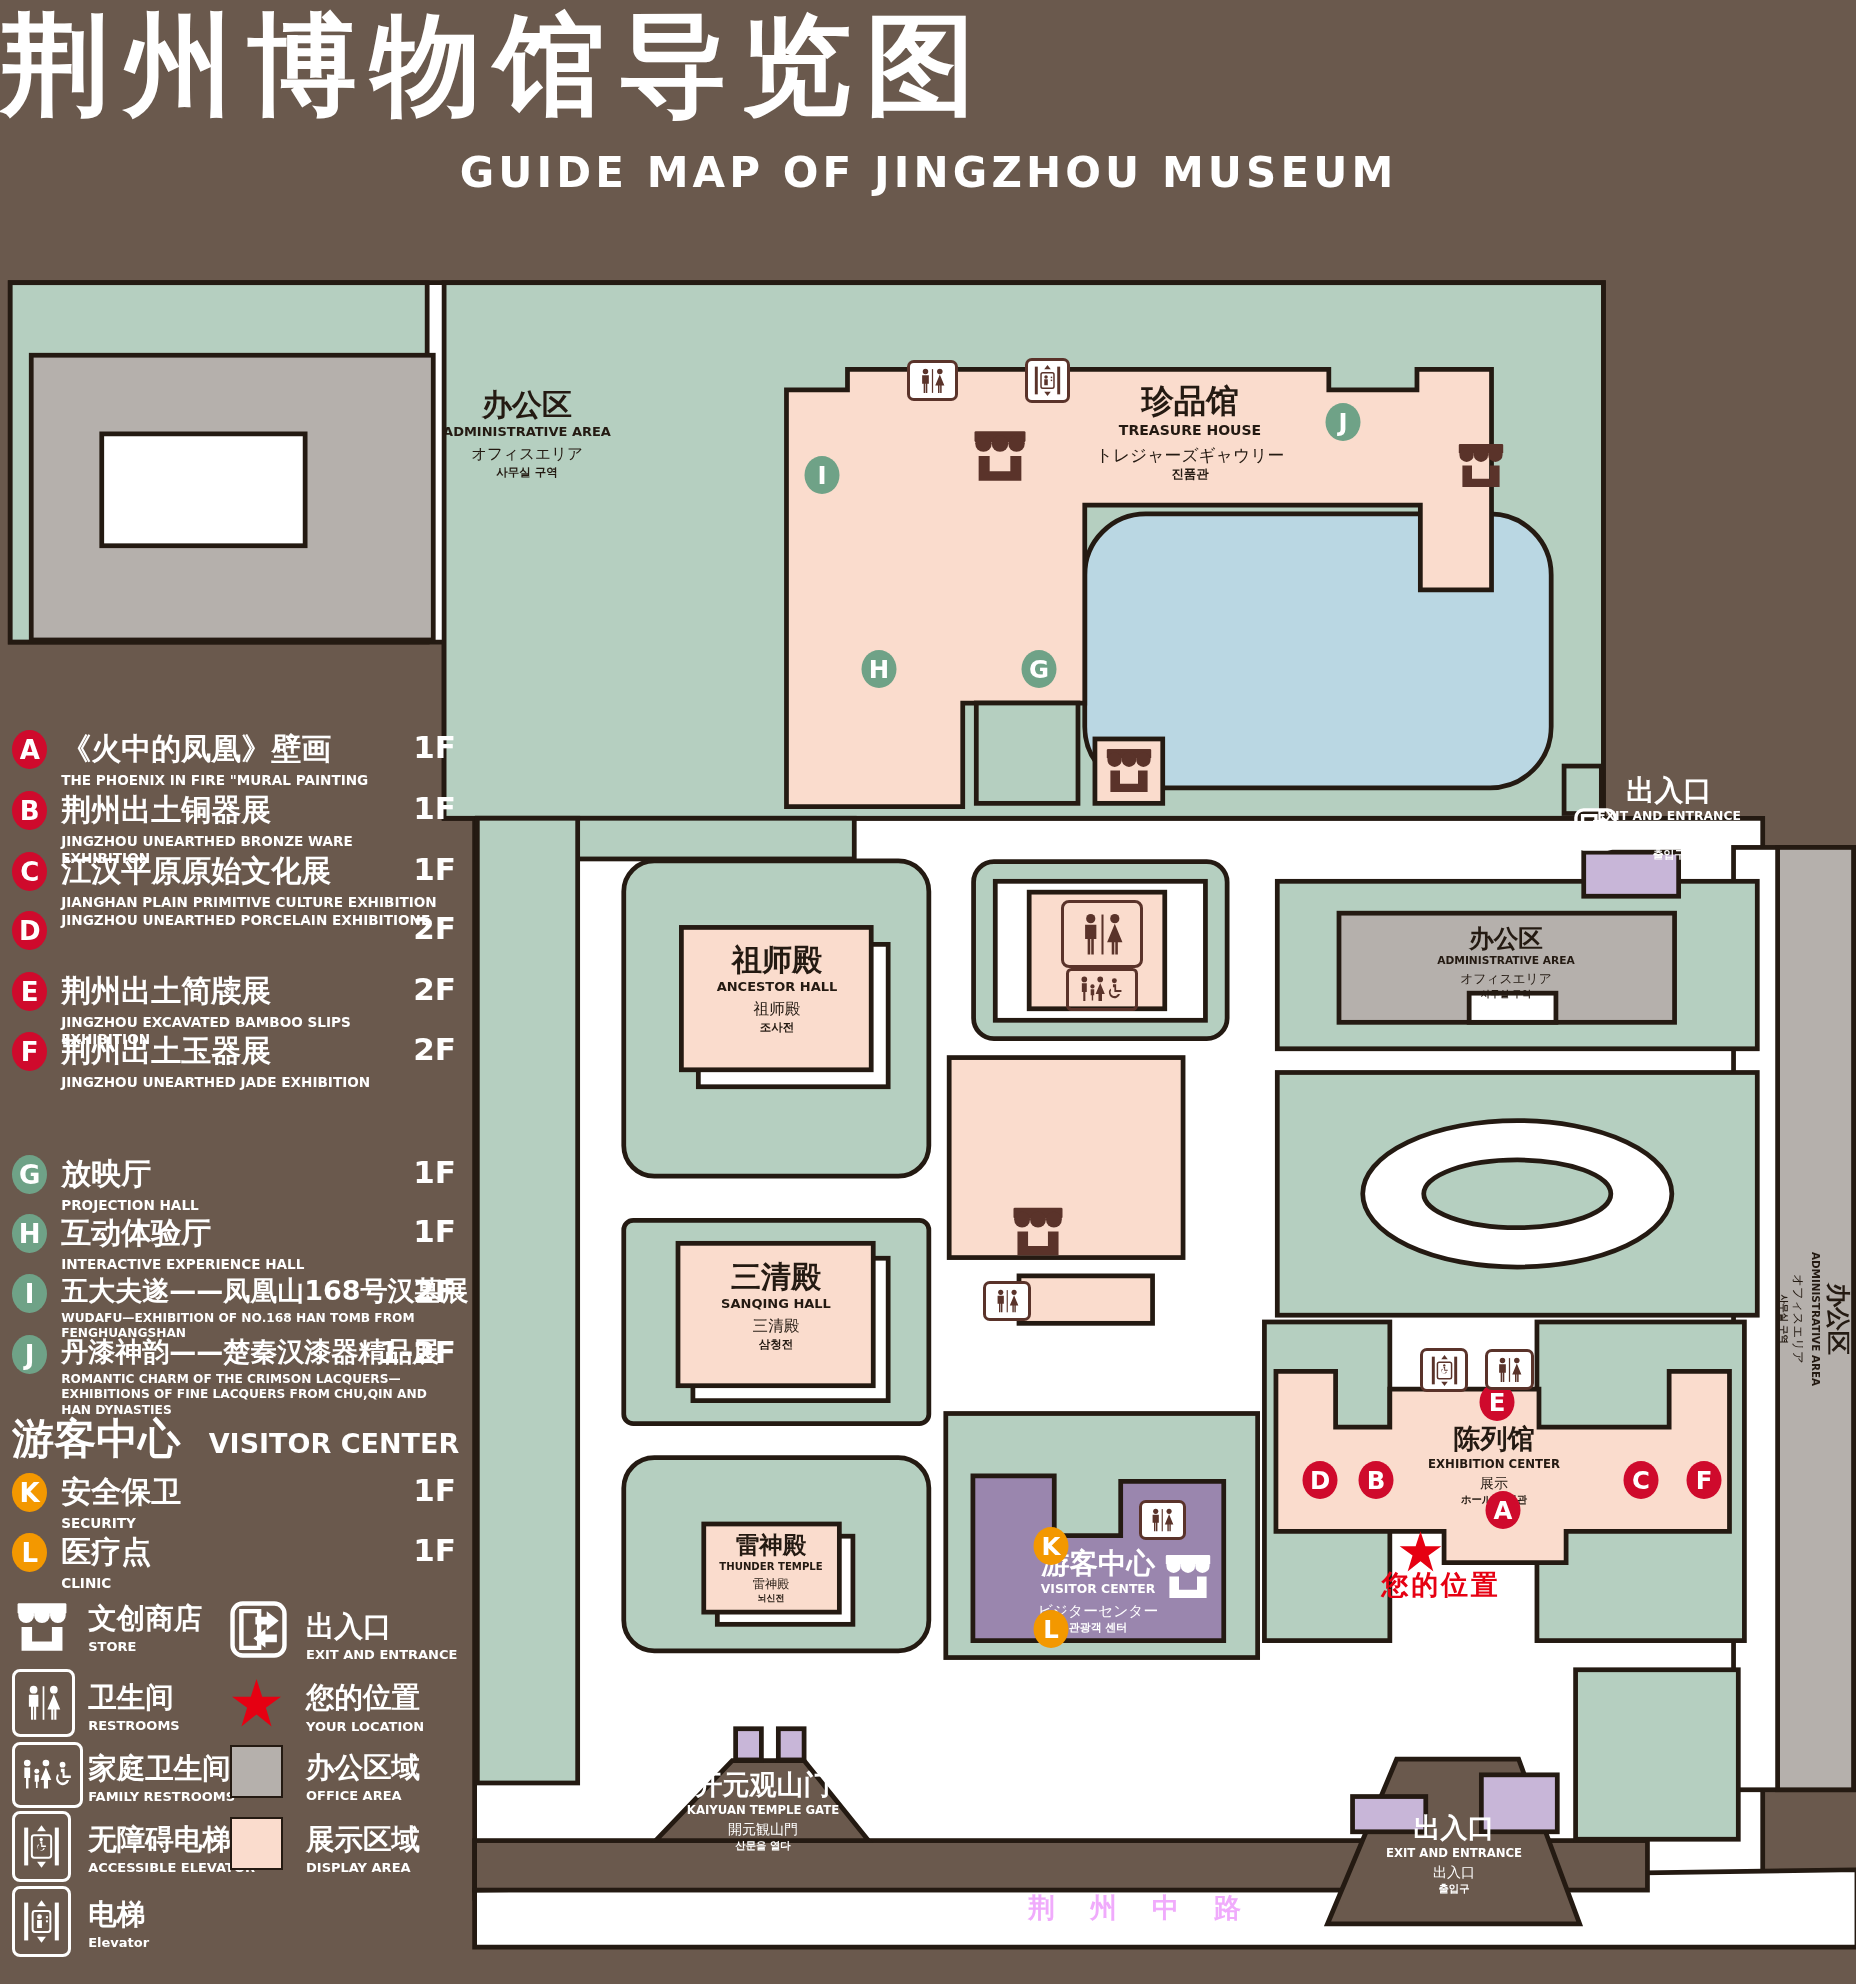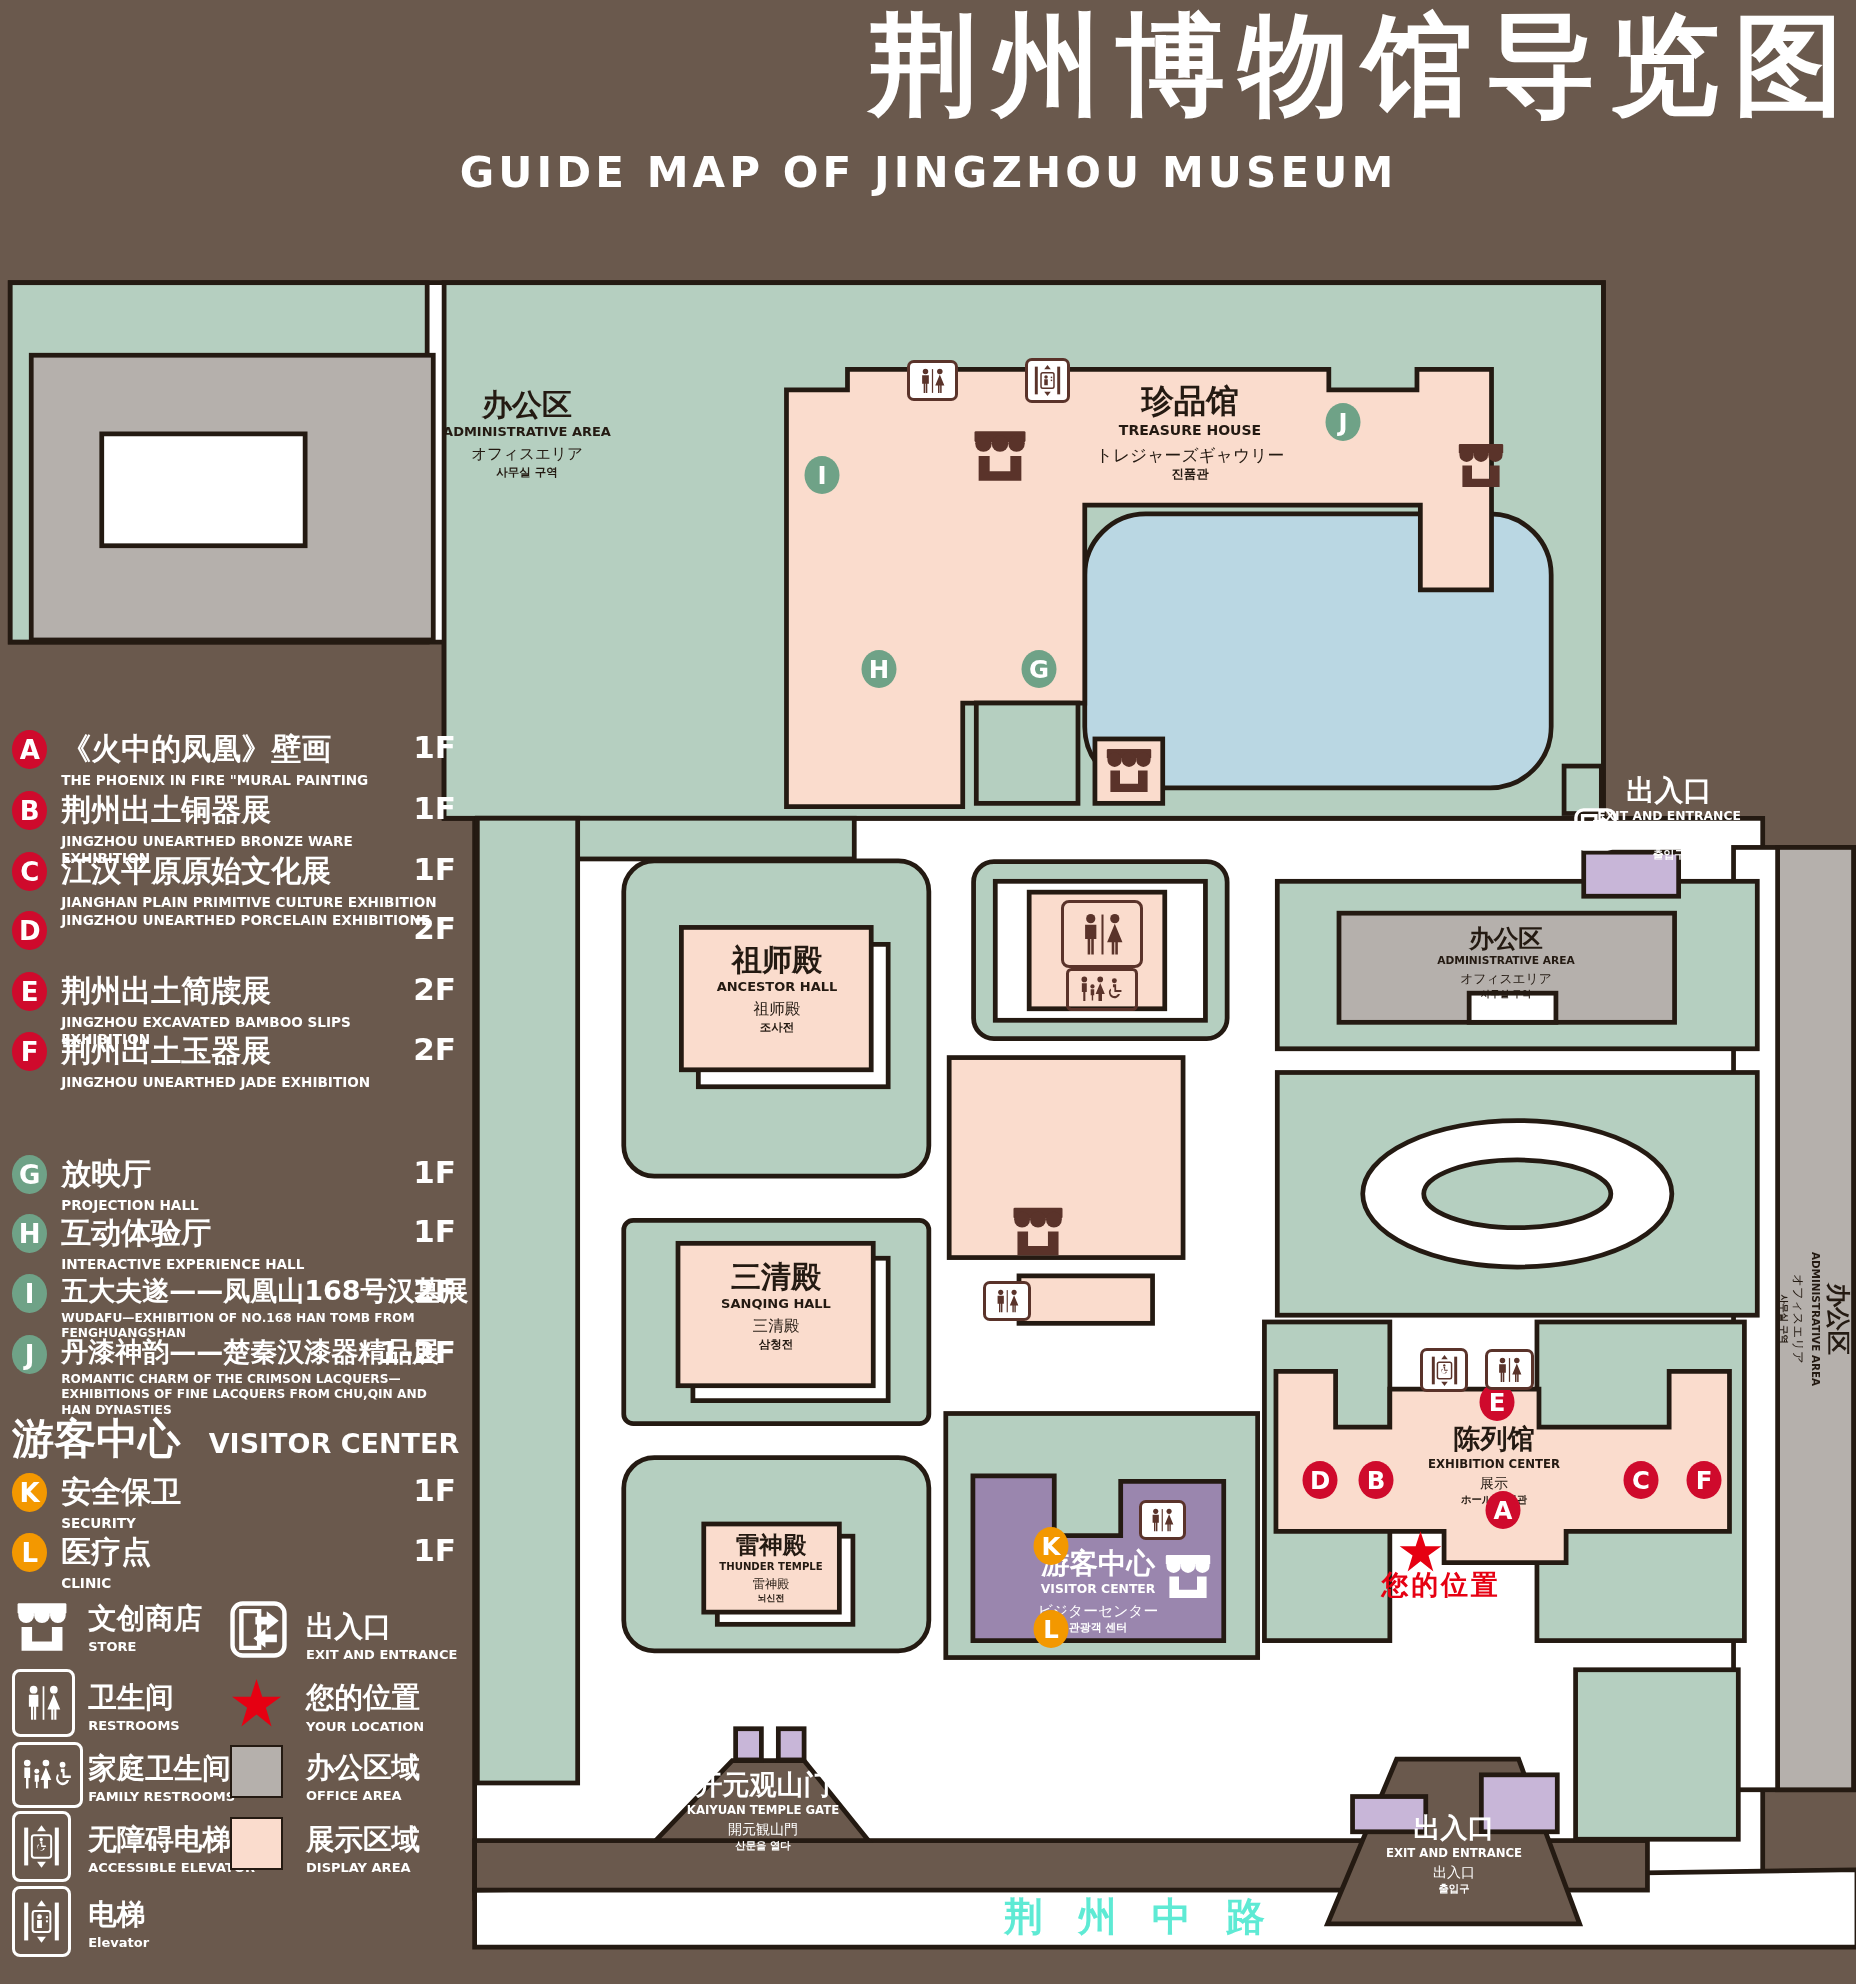--- a/index.html
+++ b/index.html
@@ -1,33 +1,33 @@
 <!DOCTYPE html>
 <html style="font-size:11px"><head>
 <meta charset="utf-8">
 <style>
   html,body{margin:0;padding:0;}
   body{width:1857px;height:1985px;background:#6a594d;font-family:"DejaVu Sans","Liberation Sans",sans-serif;}
   .page{position:relative;width:1857px;height:1985px;overflow:hidden;background:#6a594d;}
   
-  .title{position:absolute;left:0;top:5.4px;width:100%;text-align:right;color:#ffffff;
+  .title{position:absolute;left:0;top:5.4px;width:100%;text-align:left;color:#ffffff;
          font-size:110px;font-weight:bold;letter-spacing:13.6px;line-height:1.1;}
   .subtitle{position:absolute;left:0;top:148px;width:100%;text-align:center;color:#ffffff;
          font-size:42px;font-weight:bold;letter-spacing:4.1px;}
   
   svg.mapsvg{position:absolute;left:0;top:0;width:1857px;height:1985px;}
   
   .lbl{position:absolute;transform:translateX(-50%);text-align:center;color:#241a12;line-height:1.28;white-space:nowrap;--s:1;}
   .lbl .zh{display:block;font-size:calc(30px*var(--s));font-weight:bold;}
   .lbl .en{display:block;font-size:calc(13px*var(--s));font-weight:bold;}
   .lbl .ja{display:block;font-size:calc(15.6px*var(--s));margin-top:calc(4.1px*var(--s));}
   .lbl .ko{display:block;font-size:calc(11.5px*var(--s));font-weight:bold;}
   .lbl-white{color:#ffffff;}
   .lbl-rot{transform:translate(-50%,-50%) rotate(90deg);}
-  .road-lbl{position:absolute;transform:translateX(-50%);color:#5eead4;font-size:39px;font-weight:bold;letter-spacing:35px;}
+  .road-lbl{position:absolute;transform:translateX(-50%);color:#f0abfc;font-size:27px;font-weight:bold;letter-spacing:35px;}
   .youloc{position:absolute;transform:translateX(-50%);color:#e60012;font-size:27px;font-weight:bold;letter-spacing:2.7px;}
   
   .badge{position:absolute;width:35px;height:38px;border-radius:50%;color:#fff;font-weight:bold;font-size:24.4px;
          display:flex;align-items:center;justify-content:center;transform:translate(-50%,-50%);}
   .badge.red{background:#cf0a2c;} .badge.grn{background:#6fa287;} .badge.org{background:#f39800;}
   
   .icon{display:block;}
   .plate{position:absolute;background:#ffffff;border:3.4px solid #5a332a;border-radius:6.8px;
          display:flex;align-items:center;justify-content:center;color:#5a332a;}
   .frame{position:absolute;background:transparent;border:3.4px solid #5a332a;border-radius:8.1px;

